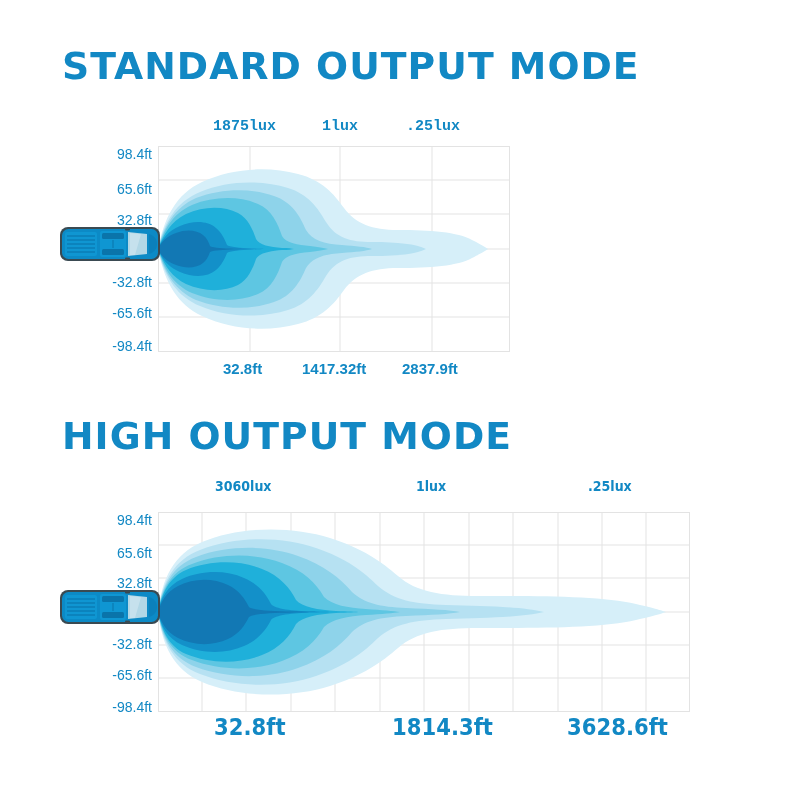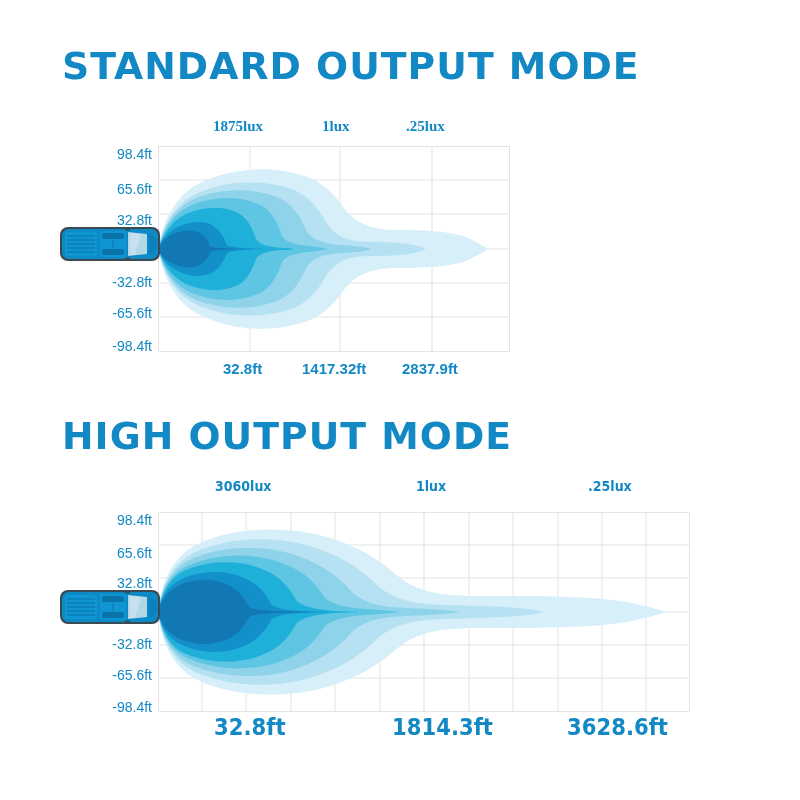--- a/index.html
+++ b/index.html
@@ -33,21 +33,21 @@
 
   
   .lux-row{position:absolute;height:20px;}
   .lux-label{
     position:absolute;
     color:#1288c4;
     font-weight:700;
     white-space:nowrap;
   }
   #lux-row-standard{left:0;top:118px;width:800px;}
-  #lux-row-standard .lux-label{font-size:15px;font-family:Liberation Serif, serif;}
+  #lux-row-standard .lux-label{font-size:15px;font-family:Liberation Mono, monospace;}
   #lux-row-high{left:0;top:478px;width:640px;padding-left:44px;}
   #lux-row-high .lux-label{
     font-size:14px;
     font-family:"DejaVu Sans",sans-serif;
     font-weight:700;
     transform:scaleX(0.9);
     transform-origin:left center;
   }
 
   

